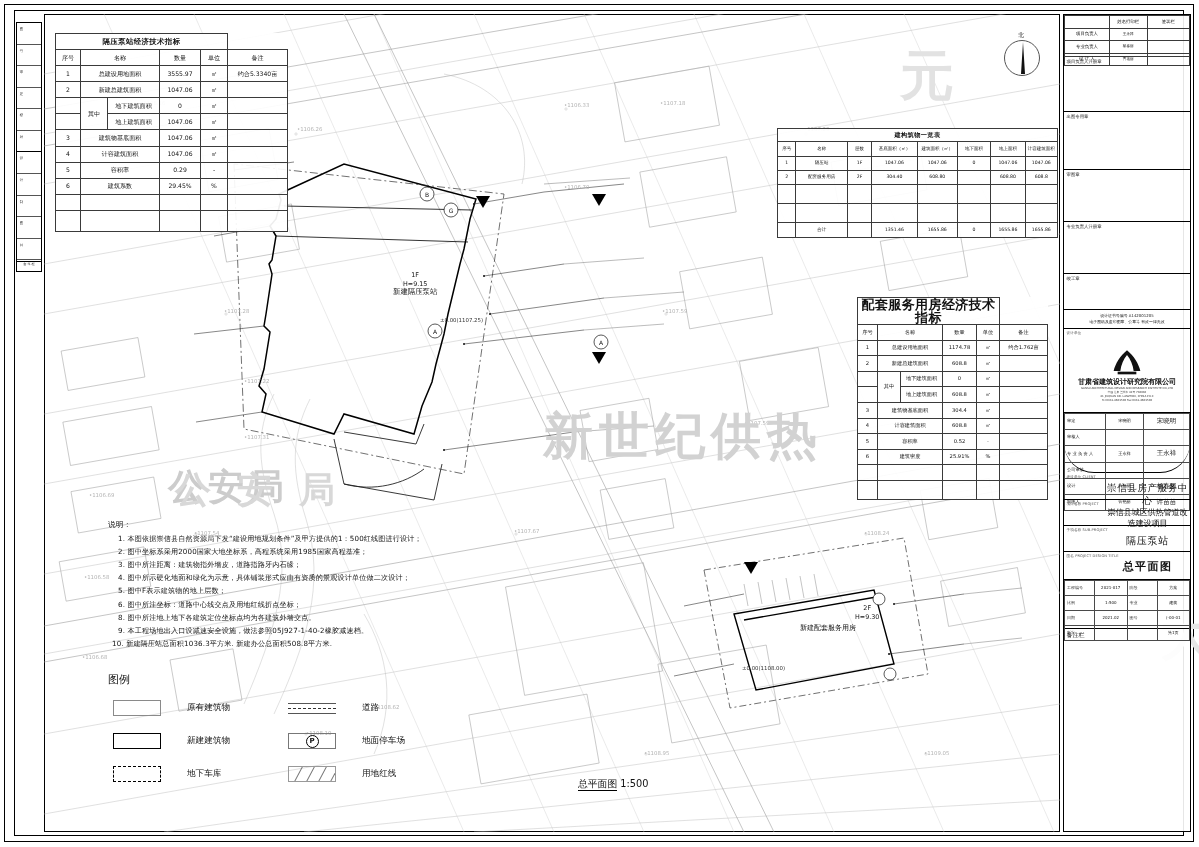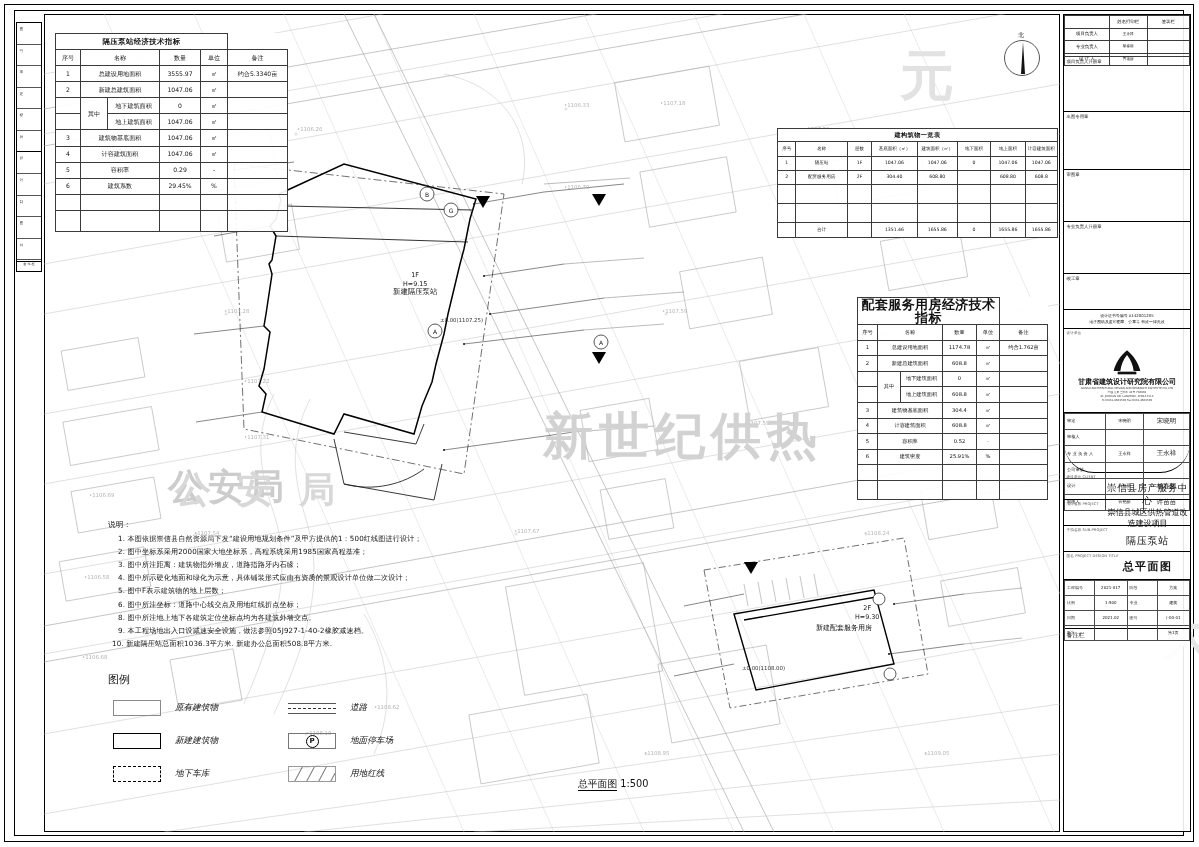--- a/index.html
+++ b/index.html
@@ -56,21 +56,21 @@
   .notes{position:absolute;left:108px;top:518px;width:420px;
        font-size:7.1px;line-height:13.1px;color:#111;letter-spacing:.15px;}
   .notes .nh{font-size:7.6px;margin-bottom:1px;}
   .notes ol{margin:0;padding:0;list-style:none;}
   .notes li{white-space:nowrap;padding-left:10px;}
 
   
   .legend-title{position:absolute;left:108px;top:672px;font-size:11px;color:#111;}
   .lg{position:absolute;font-size:8.6px;color:#111;}
   .lg .sw{position:absolute;left:0;top:0;width:48px;height:16px;box-sizing:border-box;}
-  .lg .lb{position:absolute;left:62px;top:2px;white-space:nowrap;font-style:italic;}
+  .lg .lb{position:absolute;left:74px;top:2px;white-space:nowrap;}
   .sw-old{border:.7px solid #8a8a8a;}
   .sw-new{border:1.3px solid #000;}
   .sw-under{border:1.2px dashed #000;}
   .sw-road{border:none;}
   .sw-road .l1{position:absolute;left:0;top:3px;width:48px;border-top:.7px solid #555;}
   .sw-road .l2{position:absolute;left:0;top:8px;width:48px;border-top:.7px dashed #333;}
   .sw-road .l3{position:absolute;left:0;top:13px;width:48px;border-top:.7px solid #555;}
   .sw-park{border:.7px solid #777;display:flex;align-items:center;justify-content:center;}
   .sw-park .p{width:11px;height:11px;border:.9px solid #000;border-radius:50%;
        font-size:7px;line-height:11px;text-align:center;font-weight:bold;}
@@ -658,21 +658,21 @@
 
   <div class="plabel" style="left:393px;top:271px;">
     <span>1F</span><br>
     <span>H=9.15</span><br>
     <span style="font-size:7.4px">新建隔压泵站</span>
   </div>
   <div class="plabel" style="left:855px;top:604px;">
     <span>2F</span><br>
     <span>H=9.30</span>
   </div>
-  <div class="plabel" style="left:800px;top:624px;font-size:7px;margin-left:16px;">新建配套服务用房</div>
+  <div class="plabel" style="left:800px;top:624px;font-size:7px;">新建配套服务用房</div>
   <div class="plabel" style="left:440px;top:316px;font-size:5.4px;color:#333;">±0.00(1107.25)</div>
   <div class="plabel" style="left:742px;top:664px;font-size:5.4px;color:#333;">±0.00(1108.00)</div>
 
   <div class="north">
     <div class="circ"></div>
     <div class="needle"></div>
     <div class="n">北</div>
   </div>
 
   <div class="notes">

